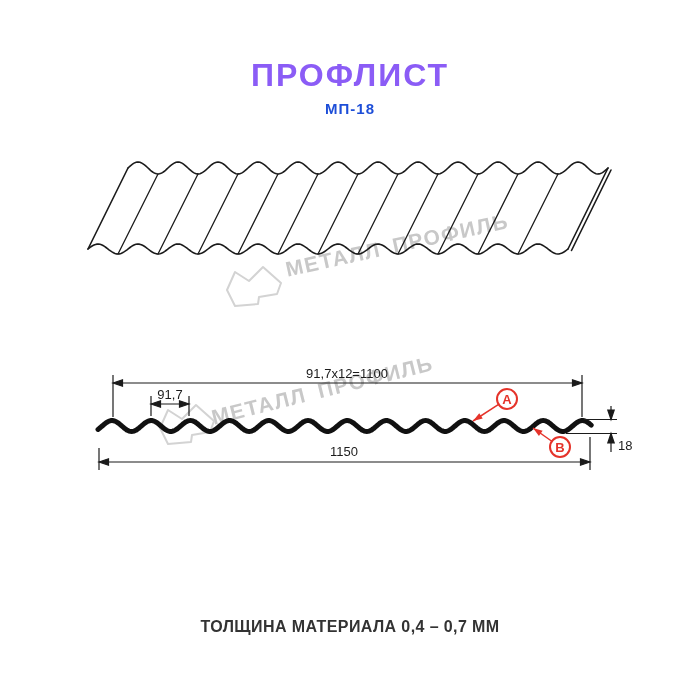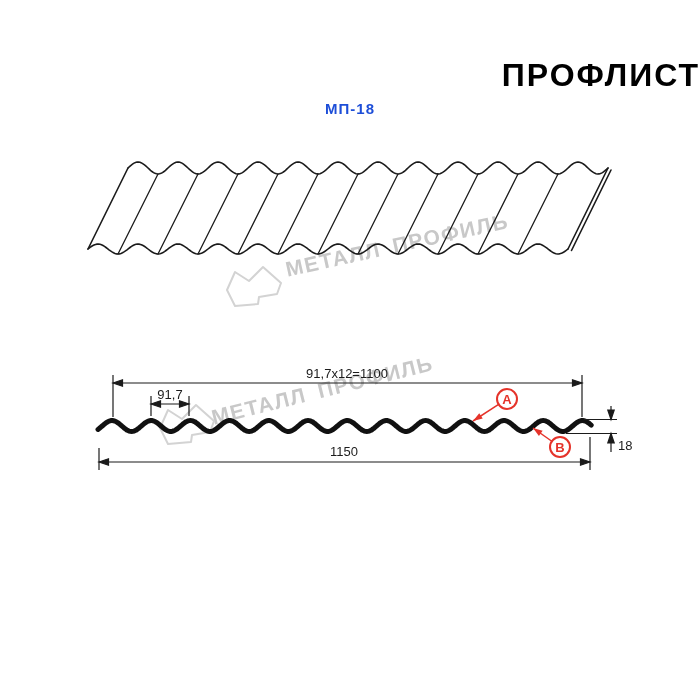--- a/index.html
+++ b/index.html
@@ -3,22 +3,22 @@
 <meta charset="utf-8">
 <style>
   html,body{margin:0;padding:0;}
   body{
     width:700px;height:700px;position:relative;overflow:hidden;
     background:#ffffff;
     font-family:"Liberation Sans","DejaVu Sans",sans-serif;
   }
   .stage{position:absolute;inset:0;width:700px;height:700px;}
   .page-title{
-    position:absolute;left:0;top:57px;width:700px;text-align:right;
-    font-size:32px;font-weight:800;letter-spacing:2px;color:#000000;z-index:3;
+    position:absolute;left:0;top:57px;width:700px;text-align:center;
+    font-size:32px;font-weight:800;letter-spacing:2px;color:#8b5cf6;z-index:3;
   }
   .page-subtitle{
     position:absolute;left:0;top:100px;width:700px;text-align:center;
     font-size:15px;font-weight:700;letter-spacing:1px;color:#1d4ed8;z-index:3;
   }
   .caption{
     position:absolute;left:0;top:618px;width:700px;text-align:center;
     font-size:16px;font-weight:700;letter-spacing:0.4px;color:#333333;z-index:3;
   }
   .watermark{
@@ -103,13 +103,14 @@
         <text x="507" y="403.5" font-size="13" fill="#e5332a" font-family="Liberation Sans, DejaVu Sans, sans-serif" text-anchor="middle" font-weight="bold">A</text>
       </g>
       <g>
         <line x1="551.8219358069923" y1="441.24506593825384" x2="533" y2="428" stroke="#e5332a" stroke-width="1.5"></line>
         <polygon points="533,428 542.6107398831161,430.8502068168964 538.9275820835985,436.08416790042133" fill="#e5332a"></polygon>
         <circle cx="560" cy="447" r="10" fill="#ffffff" stroke="#e5332a" stroke-width="2"></circle>
         <text x="560" y="451.5" font-size="13" fill="#e5332a" font-family="Liberation Sans, DejaVu Sans, sans-serif" text-anchor="middle" font-weight="bold">B</text>
       </g>
     </svg>
 
+  <div class="caption">ТОЛЩИНА МАТЕРИАЛА 0,4 – 0,7 ММ</div>
 </div>
 
 </body></html>

